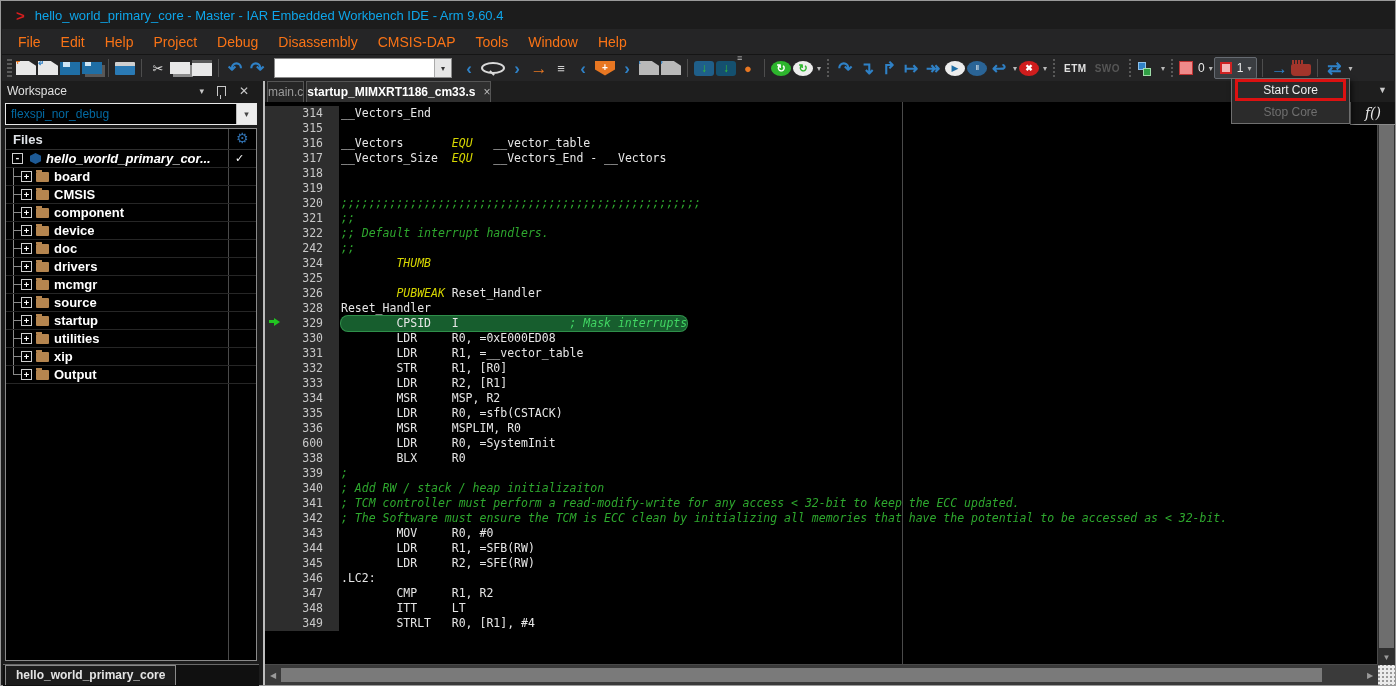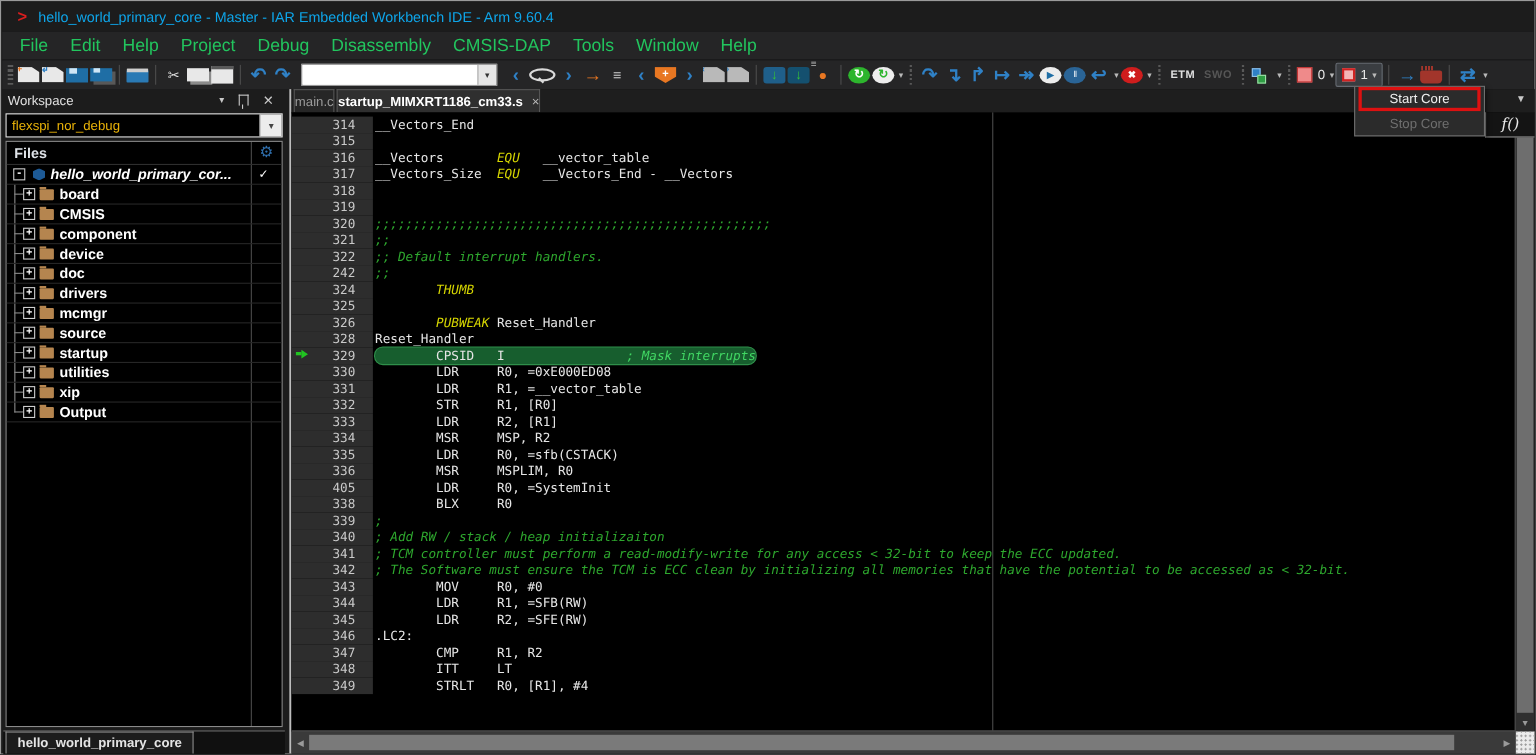--- a/index.html
+++ b/index.html
@@ -7,21 +7,21 @@
        -webkit-font-smoothing:antialiased;}
   .win{position:absolute;inset:0;background:#1c1c1c;border:1px solid #9a9a9a;box-sizing:border-box;}
 
   
   .titlebar{position:absolute;left:1px;top:1px;right:1px;height:27px;background:#1c1c1c;display:flex;align-items:center;}
   .logo{color:#d81e1e;font-weight:bold;font-size:15px;margin:0 10px 0 14px;line-height:1;}
   .title{color:#0ea5e9;font-size:13px;}
 
   
   .menubar{position:absolute;left:1px;top:28px;right:1px;height:25px;background:#252526;display:flex;align-items:center;padding-left:6px;border-bottom:1px solid #151515;}
-  .menu-item{color:#22c55e;font-size:16px;padding:3px 10px;cursor:default;}
+  .menu-item{color:#f97316;font-size:14px;padding:3px 10px;cursor:default;}
 
   
   .toolbar{position:absolute;left:1px;top:54px;right:1px;height:26px;background:#252526;display:flex;align-items:center;padding-left:2px;}
   .thandle{width:5px;height:18px;margin:0 3px;background:repeating-linear-gradient(180deg,#5a5a5a 0 2px,transparent 2px 4px);}
   .tsep{width:1px;height:18px;background:#4d4d4d;margin:0 5px;}
   .tsepd{width:2px;height:18px;margin:0 5px;background:repeating-linear-gradient(180deg,#585858 0 2px,transparent 2px 4px);}
   .tico{height:22px;min-width:20px;display:flex;align-items:center;justify-content:center;position:relative;margin:0 1px;cursor:default;}
   .tico .g{font-size:13px;line-height:1;color:#d8d8d8;}
   .tico .g.big{font-size:17px;font-weight:bold;}
   .tico .badge{position:absolute;left:-1px;top:-3px;font-size:9px;font-weight:bold;line-height:1;}
@@ -67,21 +67,21 @@
   .tcombo .dbtn{width:16px;background:#e6e6e6;border-left:1px solid #aaa;color:#333;font-size:8px;display:flex;align-items:center;justify-content:center;}
 
   
   .ws{position:absolute;left:2px;top:80px;width:256px;height:582px;}
   .wshead{height:19px;display:flex;align-items:center;color:#e0e0e0;font-size:12px;padding:0 4px;}
   .wshead .sp{flex:1;}
   .wsbtn{color:#c9c9c9;font-size:9px;padding:0 6px;}
   .pin{width:7px;height:9px;border:1px solid #c9c9c9;border-bottom:0;position:relative;margin:0 7px;}
   .pin::after{content:"";position:absolute;left:2px;top:8px;width:1px;height:4px;background:#c9c9c9;}
   .wscombo{margin:3px 2px;height:20px;background:#000;border:1px solid #e8e8e8;display:flex;align-items:center;}
-  .wscombo .val{flex:1;color:#eab308;font-size:12px;padding:0 5px;}
+  .wscombo .val{flex:1;color:#0369a1;font-size:12px;padding:0 5px;}
   .wscombo .dbtn{width:19px;height:100%;background:#ececec;color:#444;font-size:9px;display:flex;align-items:center;justify-content:center;border-left:1px solid #bbb;}
   .filespanel{position:absolute;left:2px;top:47px;right:2px;bottom:2px;background:#000;border:1px solid #8a8a8a;overflow:hidden;}
   .fcol{position:absolute;top:0;bottom:0;left:222px;width:1px;background:#4a4a4a;}
   .fhead{height:20px;display:flex;align-items:center;border-bottom:1px solid #2e2e2e;position:relative;}
   .fhead .t{color:#dfe3e8;font-weight:bold;font-size:13px;padding-left:7px;}
   .gear{position:absolute;left:230px;top:2px;color:#2f6fad;font-size:14px;line-height:1;}
   .trow{display:flex;align-items:center;height:17px;border-bottom:1px solid #262626;position:relative;}
   .tline{width:15px;align-self:stretch;position:relative;flex:none;}
   .tline::before{content:"";position:absolute;left:7px;top:0;bottom:0;width:1px;background:#8a8a8a;}
   .tline::after{content:"";position:absolute;left:7px;top:8px;width:8px;height:1px;background:#8a8a8a;}
@@ -424,21 +424,21 @@
           <div class="crow"><span class="cgut"><span>326</span></span><span class="ctext"><span class="tk-p">        </span><span class="tk-k">PUBWEAK</span><span class="tk-p"> Reset_Handler</span></span></div>
           <div class="crow"><span class="cgut"><span>328</span></span><span class="ctext"><span class="tk-p">Reset_Handler</span></span></div>
           <div class="crow"><span class="cgut"><span>329</span><span class="exarrow"></span></span><span class="ctext"><span class="hl"><span class="tk-p">        CPSID   I                </span><span class="tk-c">; Mask interrupts</span></span></span></div>
           <div class="crow"><span class="cgut"><span>330</span></span><span class="ctext"><span class="tk-p">        LDR     R0, =0xE000ED08</span></span></div>
           <div class="crow"><span class="cgut"><span>331</span></span><span class="ctext"><span class="tk-p">        LDR     R1, =__vector_table</span></span></div>
           <div class="crow"><span class="cgut"><span>332</span></span><span class="ctext"><span class="tk-p">        STR     R1, [R0]</span></span></div>
           <div class="crow"><span class="cgut"><span>333</span></span><span class="ctext"><span class="tk-p">        LDR     R2, [R1]</span></span></div>
           <div class="crow"><span class="cgut"><span>334</span></span><span class="ctext"><span class="tk-p">        MSR     MSP, R2</span></span></div>
           <div class="crow"><span class="cgut"><span>335</span></span><span class="ctext"><span class="tk-p">        LDR     R0, =sfb(CSTACK)</span></span></div>
           <div class="crow"><span class="cgut"><span>336</span></span><span class="ctext"><span class="tk-p">        MSR     MSPLIM, R0</span></span></div>
-          <div class="crow"><span class="cgut"><span>405</span></span><span class="ctext"><span class="tk-p">        LDR     R0, =SystemInit</span></span></div>
+          <div class="crow"><span class="cgut"><span>600</span></span><span class="ctext"><span class="tk-p">        LDR     R0, =SystemInit</span></span></div>
           <div class="crow"><span class="cgut"><span>338</span></span><span class="ctext"><span class="tk-p">        BLX     R0</span></span></div>
           <div class="crow"><span class="cgut"><span>339</span></span><span class="ctext"><span class="tk-c">;</span></span></div>
           <div class="crow"><span class="cgut"><span>340</span></span><span class="ctext"><span class="tk-c">; Add RW / stack / heap initializaiton</span></span></div>
           <div class="crow"><span class="cgut"><span>341</span></span><span class="ctext"><span class="tk-c">; TCM controller must perform a read-modify-write for any access &lt; 32-bit to keep the ECC updated.</span></span></div>
           <div class="crow"><span class="cgut"><span>342</span></span><span class="ctext"><span class="tk-c">; The Software must ensure the TCM is ECC clean by initializing all memories that have the potential to be accessed as &lt; 32-bit.</span></span></div>
           <div class="crow"><span class="cgut"><span>343</span></span><span class="ctext"><span class="tk-p">        MOV     R0, #0</span></span></div>
           <div class="crow"><span class="cgut"><span>344</span></span><span class="ctext"><span class="tk-p">        LDR     R1, =SFB(RW)</span></span></div>
           <div class="crow"><span class="cgut"><span>345</span></span><span class="ctext"><span class="tk-p">        LDR     R2, =SFE(RW)</span></span></div>
           <div class="crow"><span class="cgut"><span>346</span></span><span class="ctext"><span class="tk-p">.LC2:</span></span></div>
           <div class="crow"><span class="cgut"><span>347</span></span><span class="ctext"><span class="tk-p">        CMP     R1, R2</span></span></div>

